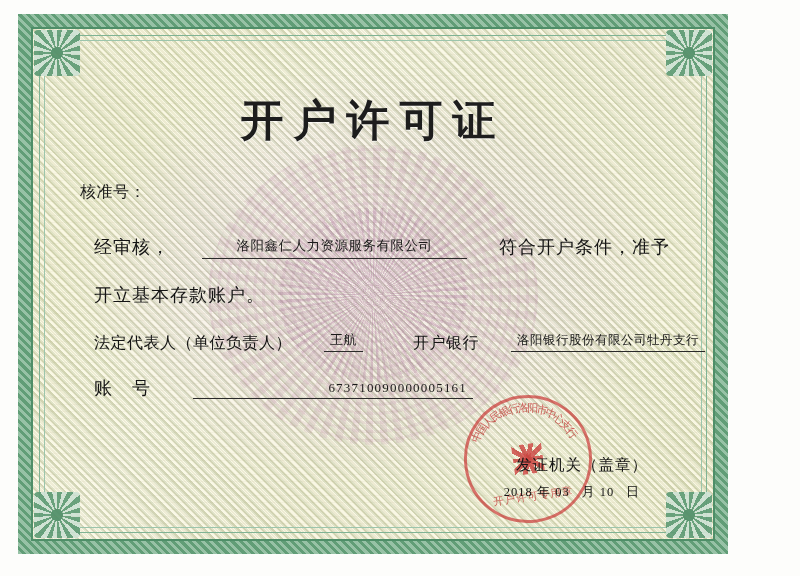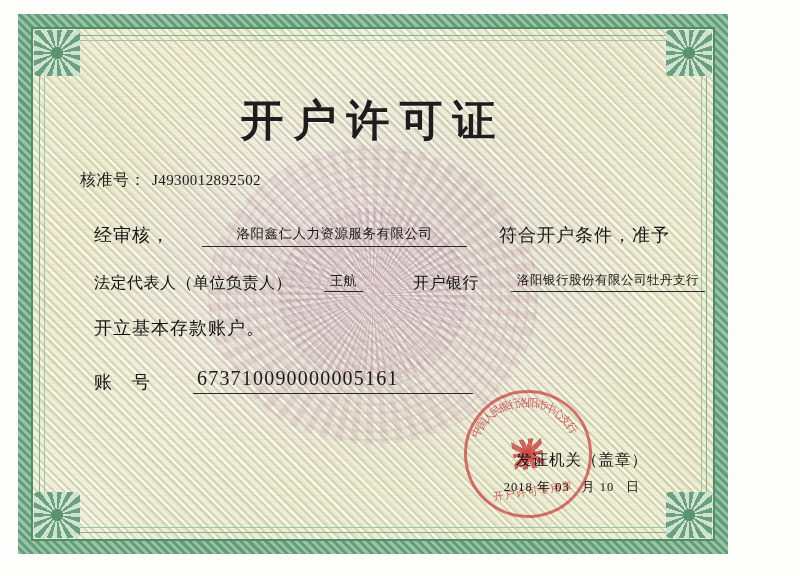--- a/index.html
+++ b/index.html
@@ -143,21 +143,21 @@
     letter-spacing: 10px;
     color: #1d1d1d;
     margin-top: 38px;
     text-shadow: 0 1px 0 rgba(255,255,255,0.6);
   }
 
   .row-codes {
     display: flex;
     justify-content: space-between;
     align-items: baseline;
-    margin-top: 20px;
+    margin-top: 32px;
     padding: 0 18px 0 22px;
     font-size: 14.5px;
     color: #1b1b1b;
   }
   .code-left, .code-right {
     display: flex;
     align-items: baseline;
     gap: 6px;
     white-space: nowrap;
   }
@@ -199,21 +199,21 @@
     border-bottom: 1px solid #2a2a2a;
     text-align: center;
     font-size: 13.5px;
     padding: 0 6px 3px 6px;
     color: #1a1a1a;
     letter-spacing: 0.5px;
   }
   .fill.w-company { width: 262px; }
   .fill.w-rep { width: 150px; font-size: 13px; }
   .fill.w-bank { width: 216px; font-size: 12.5px; }
-  .fill.w-acct { width: 270px; font-size: 20px; letter-spacing: 1.2px; text-align: left; padding-left: 4px; }
+  .fill.w-acct { width: 270px; font-size: 13px; letter-spacing: 1.2px; text-align: right; padding-left: 4px; }
 
   .line2 {
     margin-left: 0;
   }
 
   .seal-row {
     position: relative;
     margin-top: 38px;
     padding-left: 36px;
     font-size: 18px;
@@ -321,41 +321,40 @@
     <div class="rosette"></div>
     <div class="rosette2"></div>
 
     <div class="content">
 
       <div class="title">开户许可证</div>
 
       <div class="row-codes">
         <div class="code-left">
           <span class="lbl-sm">核准号：</span>
-          <span class="code-value">J4930012892502</span>
         </div>
       </div>
 
       <div class="body-block">
 
         <div class="line">
           <span class="lbl">经审核，</span>
           <span class="fill w-company">洛阳鑫仁人力资源服务有限公司</span>
           <span class="lbl">符合开户条件，准予</span>
+        </div>
+
+        <div class="line line2">
+          <span class="lbl">开立基本存款账户。</span>
         </div>
 
         <div class="line">
           <span class="lbl-sm">法定代表人（单位负责人）</span>
           <span class="fill w-rep">王航</span>
           <span class="lbl-sm" style="margin-left:18px;">开户银行</span>
           <span class="fill w-bank">洛阳银行股份有限公司牡丹支行</span>
-        </div>
-
-        <div class="line line2">
-          <span class="lbl">开立基本存款账户。</span>
         </div>
 
         <div class="line">
           <span class="lbl">账　号</span>
           <span class="fill w-acct" style="margin-left:10px;">673710090000005161</span>
         </div>
 
       </div>
 
       <div class="seal-row">

